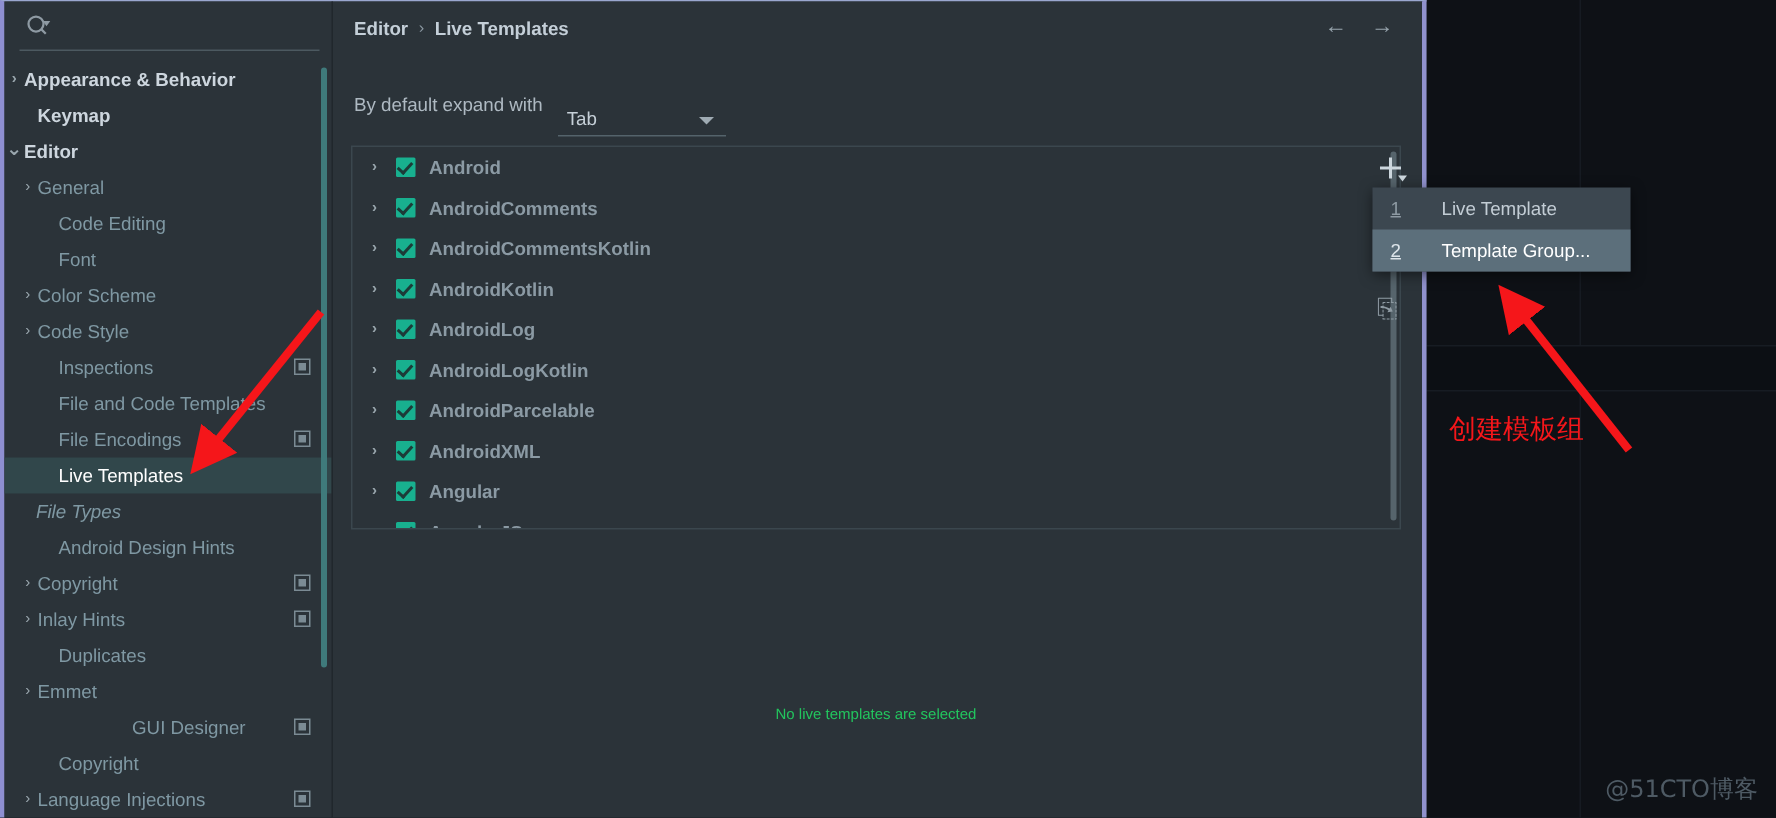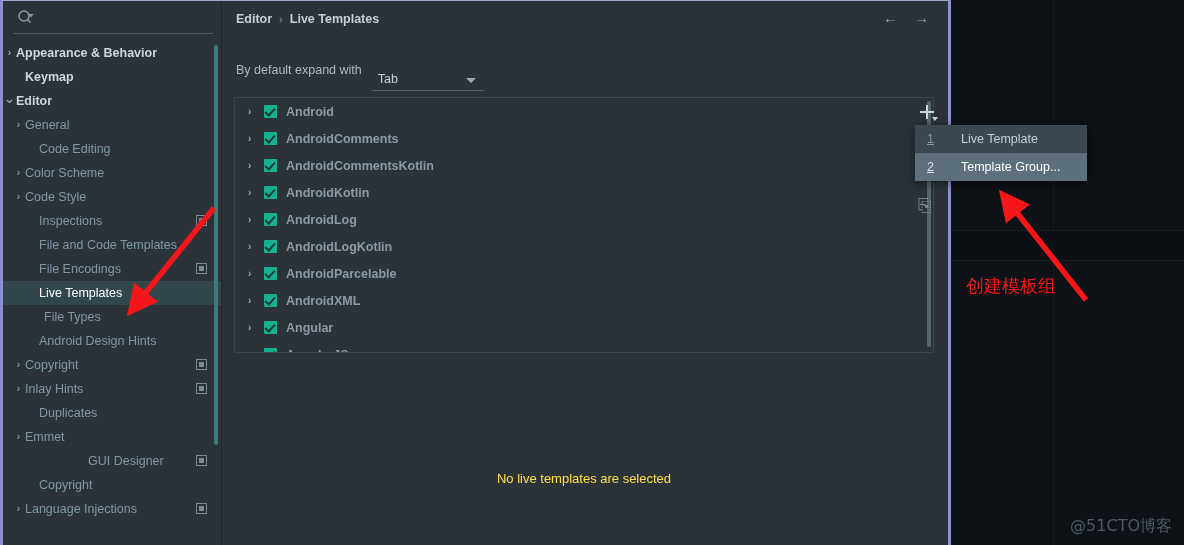--- a/index.html
+++ b/index.html
@@ -170,21 +170,21 @@
   .menu-item.highlight { background: #5c6f7b; color: #ffffff; }
   .menu-mnemonic {
     width: 34px; flex: 0 0 34px;
     color: #8e9aa3; text-decoration: underline;
   }
   .menu-item.highlight .menu-mnemonic { color: #dde5ea; }
 
   
   #empty-state {
     position: absolute; left: 231px; right: 14px; top: 470px;
-    text-align: center; font-size: 13px; color: #fde047;
+    text-align: center; font-size: 10px; color: #22c55e;
   }
 
   
   #annotations { position: absolute; inset: 0; pointer-events: none; z-index: 60; }
   #cn-note {
     position: absolute; left: 966px; top: 274px;
     color: #f5161a; font-size: 18px;
     font-family: "DejaVu Sans", sans-serif;
     white-space: nowrap;
   }
@@ -233,20 +233,24 @@
           <span class="tree-label">Editor</span>
         </div>
         <div class="tree-row" style="padding-left: 9px;">
           <span class="arrow">›</span>
           <span class="tree-label">General</span>
         </div>
         <div class="tree-row" style="padding-left: 23px;">
           <span class="arrow"></span>
           <span class="tree-label">Code Editing</span>
         </div>
+        <div class="tree-row" style="padding-left: 23px;">
+          <span class="arrow"></span>
+          <span class="tree-label">Font</span>
+        </div>
         <div class="tree-row" style="padding-left: 9px;">
           <span class="arrow">›</span>
           <span class="tree-label">Color Scheme</span>
         </div>
         <div class="tree-row" style="padding-left: 9px;">
           <span class="arrow">›</span>
           <span class="tree-label">Code Style</span>
         </div>
         <div class="tree-row" style="padding-left: 23px;">
           <span class="arrow"></span>
@@ -259,21 +263,21 @@
         </div>
         <div class="tree-row" style="padding-left: 23px;">
           <span class="arrow"></span>
           <span class="tree-label">File Encodings</span>
           <span class="badge-icon"></span>
         </div>
         <div class="tree-row selected" style="padding-left: 23px;">
           <span class="arrow"></span>
           <span class="tree-label">Live Templates</span>
         </div>
-        <div class="tree-row" style="padding-left: 28px;">
+        <div class="tree-row" style="padding-left: 8px; font-style: italic;">
           <span class="arrow"></span>
           <span class="tree-label">File Types</span>
         </div>
         <div class="tree-row" style="padding-left: 23px;">
           <span class="arrow"></span>
           <span class="tree-label">Android Design Hints</span>
         </div>
         <div class="tree-row" style="padding-left: 9px;">
           <span class="arrow">›</span>
           <span class="tree-label">Copyright</span>

